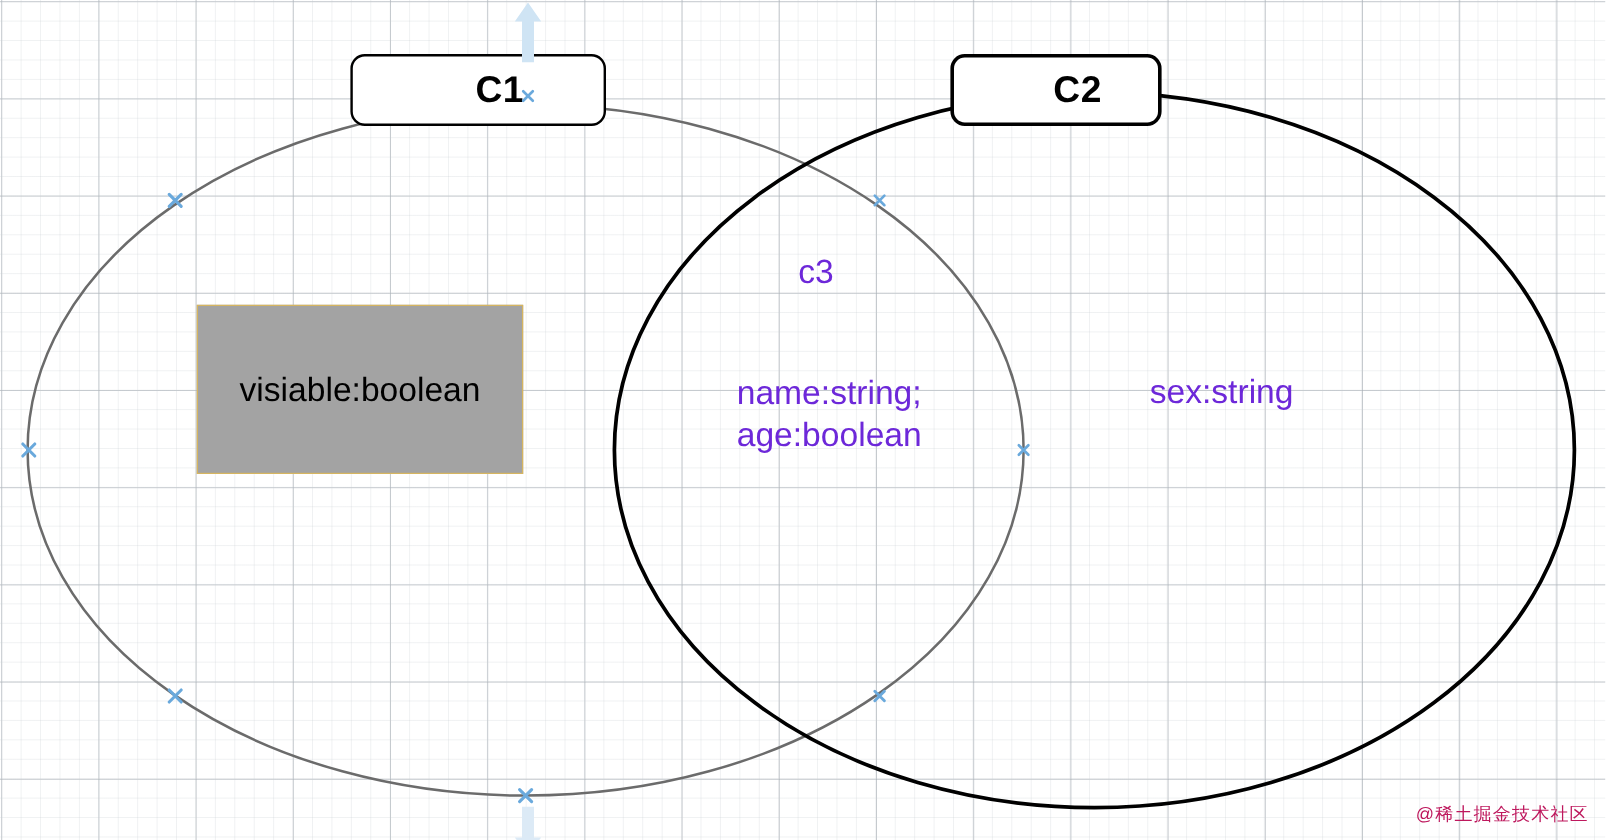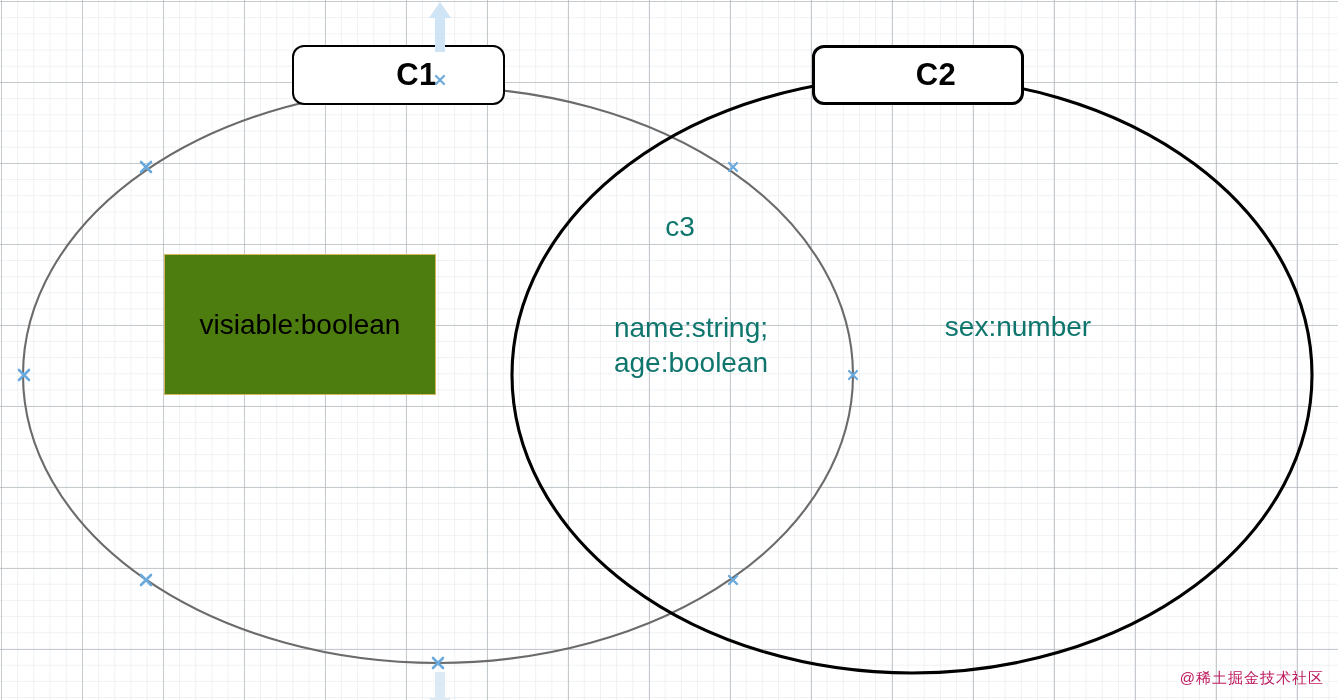--- a/index.html
+++ b/index.html
@@ -58,52 +58,52 @@
   }
   #label-c1 {
     left: 292px;
     top: 45px;
     width: 213px;
     height: 60px;
     border: 2.2px solid #000000;
     font-size: 31px;
   }
   #label-c2 {
-    left: 812px;
+    left: 792px;
     top: 45px;
-    width: 212px;
+    width: 176px;
     height: 60px;
     border: 3.2px solid #000000;
     font-size: 31px;
   }
 
   
   #note-box {
     position: absolute;
     left: 164px;
     top: 254px;
     width: 272px;
     height: 141px;
     box-sizing: border-box;
-    background: #4d7c0f;
+    background: #a3a3a3;
     border: 1.6px solid #d6b560;
     display: flex;
     align-items: center;
     justify-content: center;
   }
   #note-box .note-text {
     font-size: 28px;
     color: #000000;
     white-space: nowrap;
   }
 
   
   .free-text {
     position: absolute;
-    color: #0f766e;
+    color: #6d28d9;
     white-space: pre;
     text-align: center;
     line-height: 1.26;
   }
   #text-c3 {
     left: 620px;
     top: 209px;
     width: 120px;
     font-size: 28px;
   }
@@ -162,21 +162,21 @@
     <ellipse cx="912" cy="375" rx="400" ry="298" fill="none" stroke="#000000" stroke-width="3.1"></ellipse>
   </svg>
 
   <div id="note-box">
     <span class="note-text">visiable:boolean</span>
   </div>
 
   <div class="free-text" id="text-c3">c3</div>
   <div class="free-text" id="text-intersection">name:string;
 age:boolean</div>
-  <div class="free-text" id="text-right">sex:number</div>
+  <div class="free-text" id="text-right">sex:string</div>
 
   <div class="label-box" id="label-c1">
     <span>C1</span>
   </div>
   <div class="label-box" id="label-c2">
     <span>C2</span>
   </div>
 
   <div class="scroll-arrow" id="arrow-top">
     <svg width="26" height="52" viewBox="0 0 26 52">

